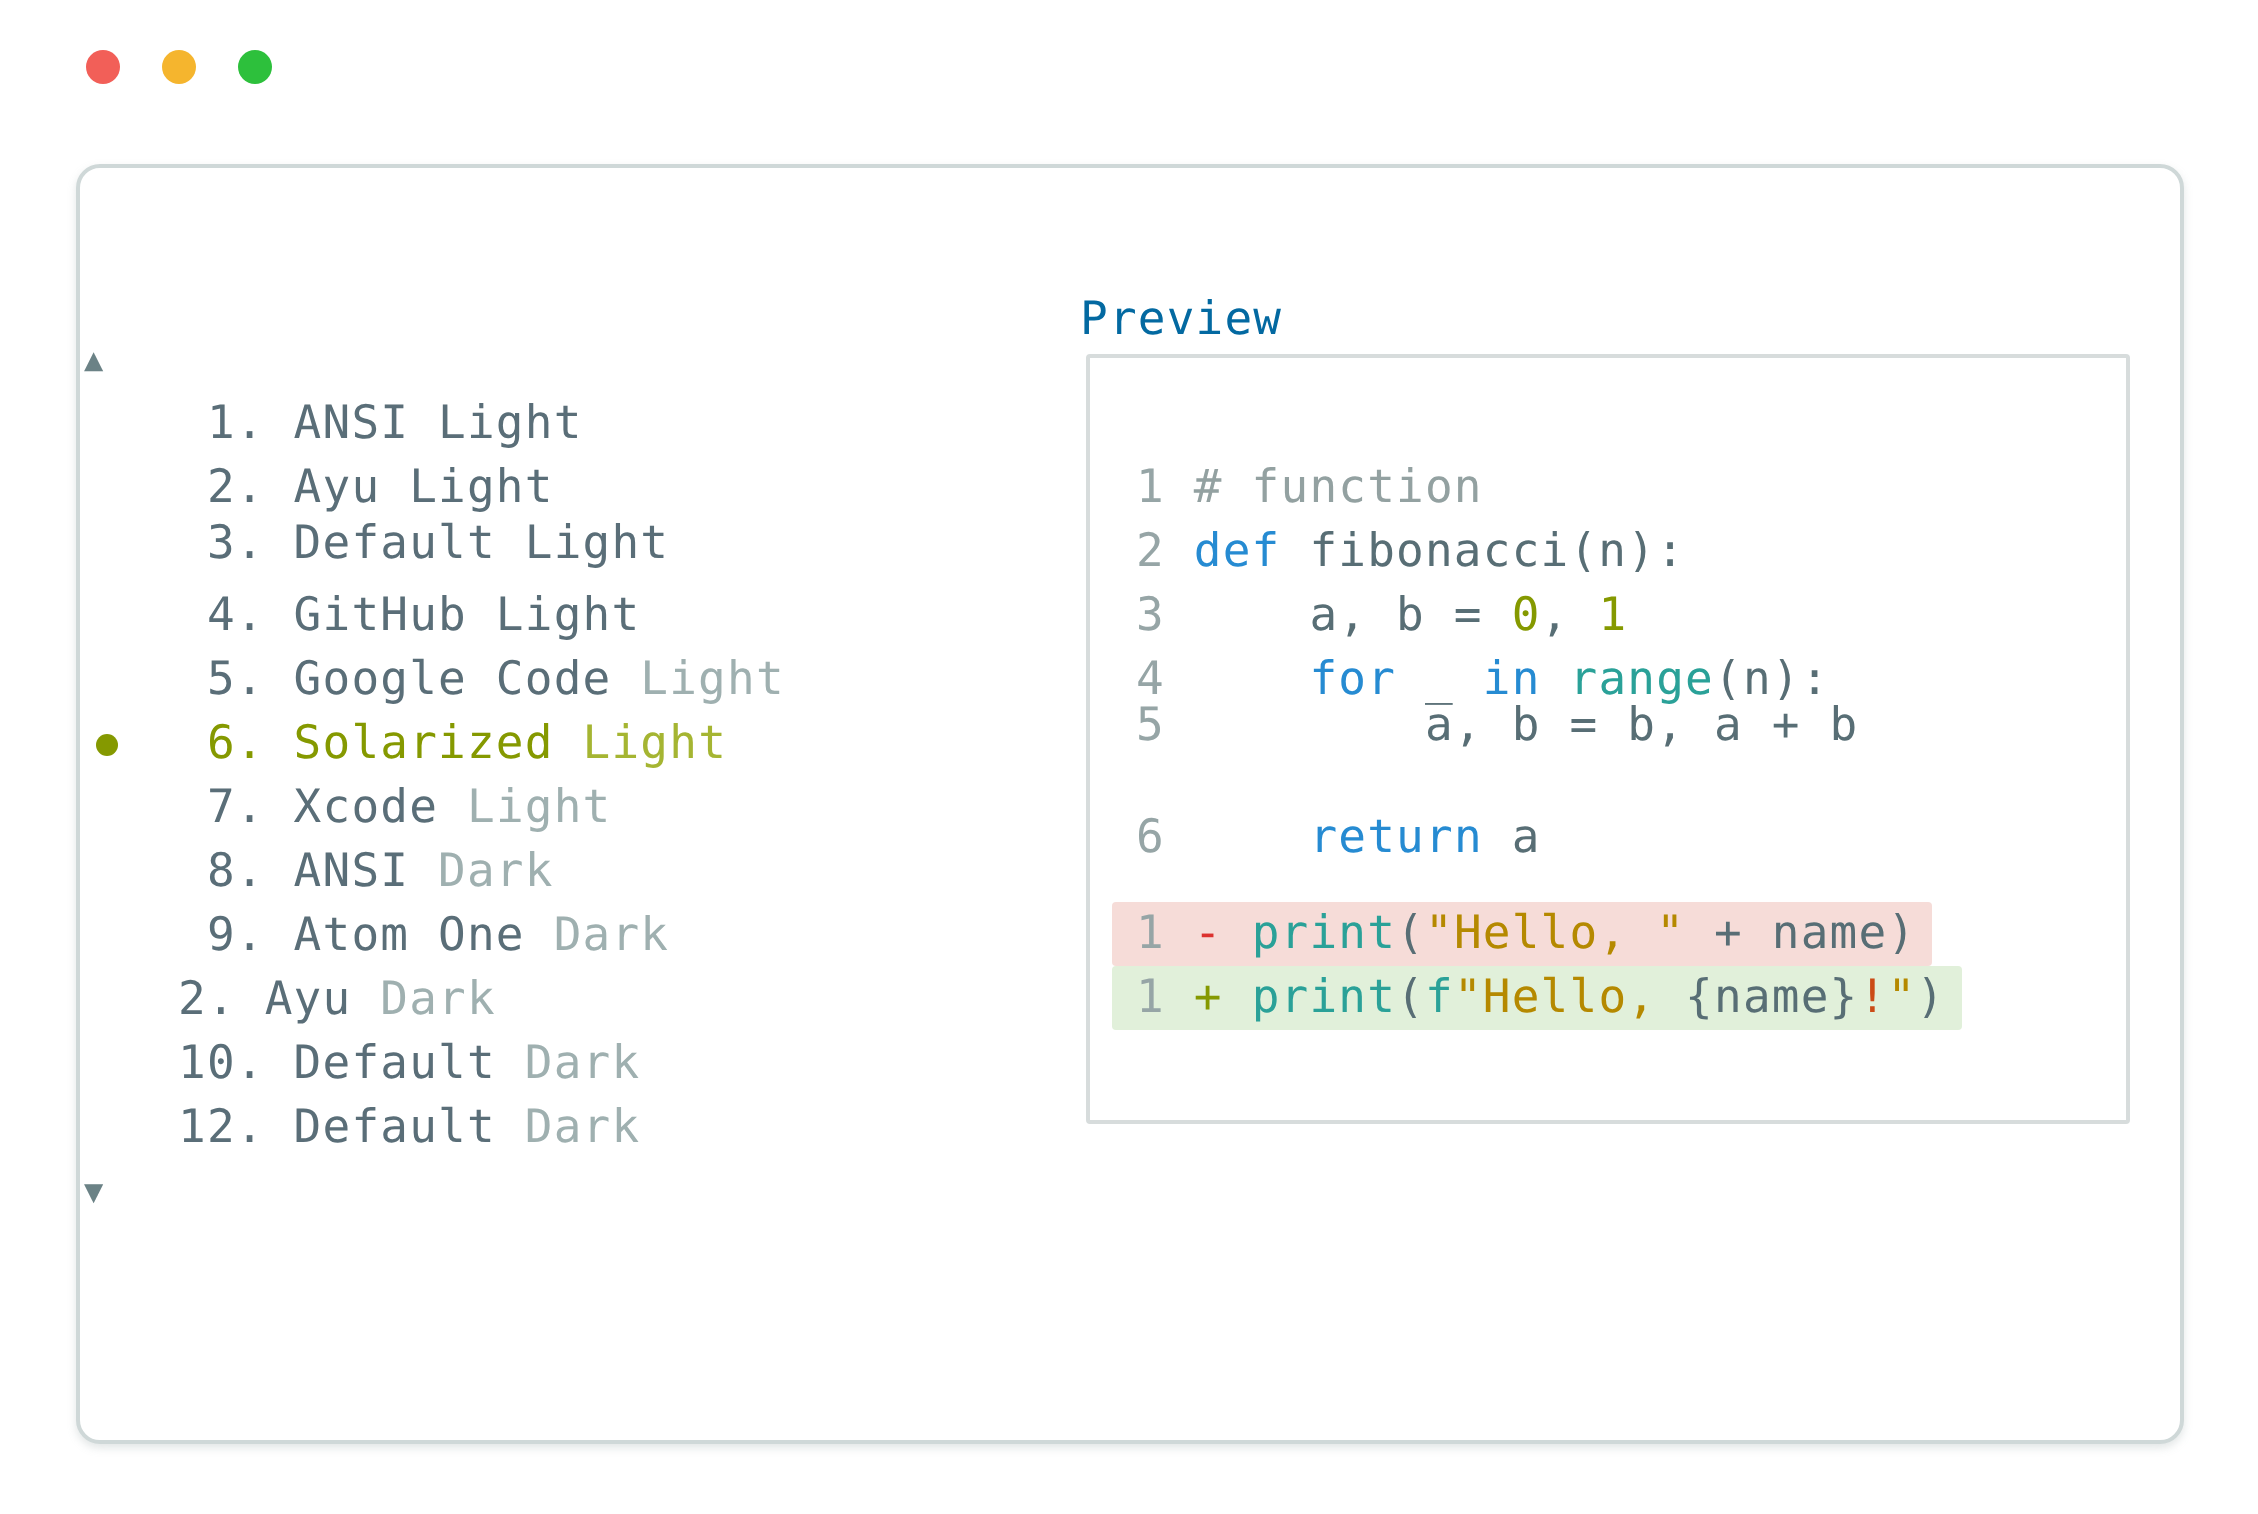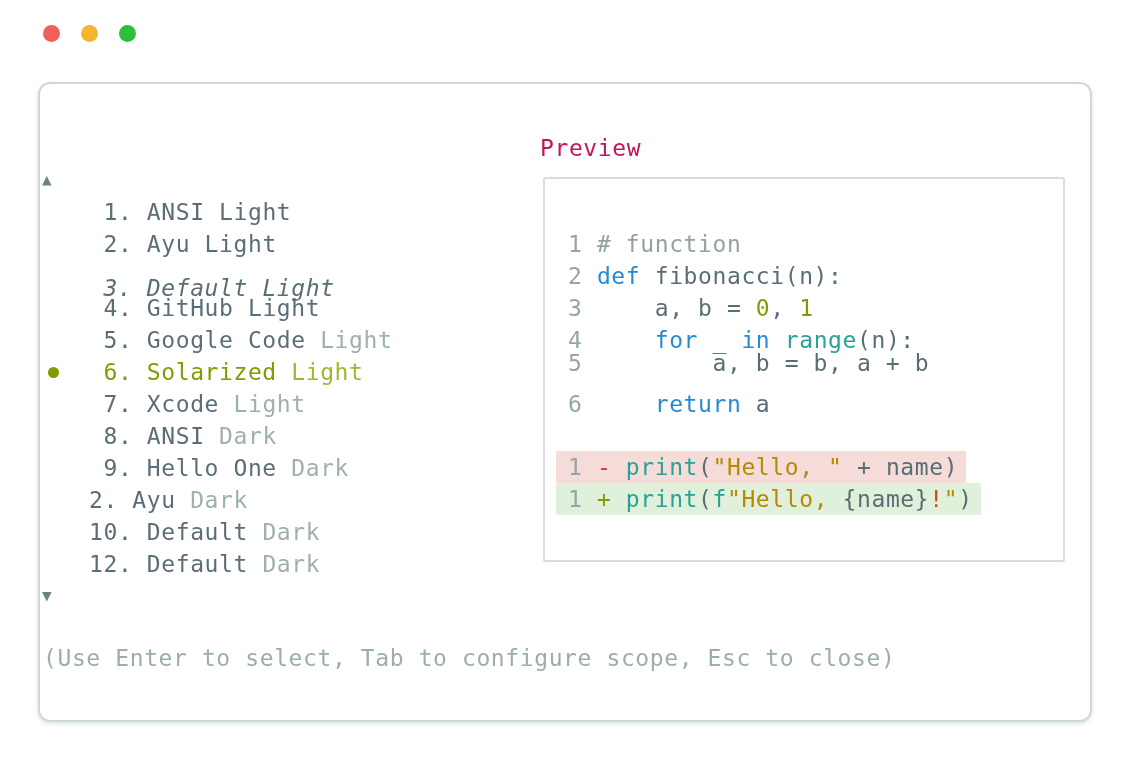--- a/index.html
+++ b/index.html
@@ -29,47 +29,46 @@
 <body>
 
 <div id="stage">
   <div class="tl" style="left: 43px; background: rgb(242, 95, 88);" id="tl-0"></div>
   <div class="tl" style="left: 81px; background: rgb(245, 181, 46);" id="tl-1"></div>
   <div class="tl" style="left: 119px; background: rgb(45, 192, 60);" id="tl-2"></div>
 
   <div id="panel"></div>
 
 
-  <div class="trow" style="left: 540px; top: 132px; color: #be185d;" id="preview-label">Preview</div>
+  <div class="trow" style="left: 540px; top: 144px; color: #0369a1;" id="preview-label">Preview</div>
 
   <div class="arrow" style="left: 42px; top: 164px; color: rgb(107, 130, 134);" id="arrow-up">▲</div>
 
   <div id="theme-list">
       <div class="list-row" style="top: 196px;"><span style="color: rgb(90, 110, 120);"> 1. </span><span style="color: rgb(90, 110, 120);">ANSI</span><span style="color: rgb(90, 110, 120);"> Light</span></div>
       <div class="list-row" style="top: 228px;"><span style="color: rgb(90, 110, 120);"> 2. </span><span style="color: rgb(90, 110, 120);">Ayu</span><span style="color: rgb(90, 110, 120);"> Light</span></div>
-      <div class="list-row" style="top: 272px; font-style: italic;"><span style="color: rgb(90, 110, 120);"> 3. </span><span style="color: rgb(90, 110, 120);">Default</span><span style="color: rgb(90, 110, 120);"> Light</span></div>
+      <div class="list-row" style="top: 256px;"><span style="color: rgb(90, 110, 120);"> 3. </span><span style="color: rgb(90, 110, 120);">Default</span><span style="color: rgb(90, 110, 120);"> Light</span></div>
       <div class="list-row" style="top: 292px;"><span style="color: rgb(90, 110, 120);"> 4. </span><span style="color: rgb(90, 110, 120);">GitHub</span><span style="color: rgb(90, 110, 120);"> Light</span></div>
       <div class="list-row" style="top: 324px;"><span style="color: rgb(90, 110, 120);"> 5. </span><span style="color: rgb(90, 110, 120); margin-top: 44px;">Google Code</span><span style="color: rgb(159, 176, 176);"> Light</span></div>
       <div class="list-row" style="top: 356px;"><span class="bullet" style="background: rgb(133, 153, 0);"></span><span style="color: rgb(133, 153, 0);"> 6. </span><span style="color: rgb(133, 153, 0);">Solarized</span><span style="color: rgb(165, 181, 50);"> Light</span></div>
       <div class="list-row" style="top: 388px;"><span style="color: rgb(90, 110, 120);"> 7. </span><span style="color: rgb(90, 110, 120);">Xcode</span><span style="color: rgb(159, 176, 176);"> Light</span></div>
       <div class="list-row" style="top: 420px;"><span style="color: rgb(90, 110, 120);"> 8. </span><span style="color: rgb(90, 110, 120);">ANSI</span><span style="color: rgb(159, 176, 176);"> Dark</span></div>
-      <div class="list-row" style="top: 452px;"><span style="color: rgb(90, 110, 120);"> 9. </span><span style="color: rgb(90, 110, 120);">Hello One</span><span style="color: rgb(159, 176, 176);"> Dark</span></div>
+      <div class="list-row" style="top: 452px;"><span style="color: rgb(90, 110, 120);"> 9. </span><span style="color: rgb(90, 110, 120);">Atom One</span><span style="color: rgb(159, 176, 176);"> Dark</span></div>
       <div class="list-row" style="top: 484px;"><span style="color: rgb(90, 110, 120);">2. </span><span style="color: rgb(90, 110, 120);">Ayu</span><span style="color: rgb(159, 176, 176);"> Dark</span></div>
       <div class="list-row" style="top: 516px;"><span style="color: rgb(90, 110, 120);">10. </span><span style="color: rgb(90, 110, 120);">Default</span><span style="color: rgb(159, 176, 176);"> Dark</span></div>
       <div class="list-row" style="top: 548px;"><span style="color: rgb(90, 110, 120);">12. </span><span style="color: rgb(90, 110, 120);">Default</span><span style="color: rgb(159, 176, 176);"> Dark</span></div>
     </div>
 
   <div class="arrow" style="left: 42px; top: 580px; color: rgb(107, 130, 134);" id="arrow-down">▼</div>
 
   <div id="preview-box"></div>
   <div id="code-area">
       <div class="code-line" style="top: 228px;"><span style="color: rgb(150, 165, 166);">1 </span><span style="color: rgb(147, 161, 161);"># function</span></div>
       <div class="code-line" style="top: 260px;"><span style="color: rgb(150, 165, 166);">2 </span><span style="color: rgb(38, 139, 210);">def</span><span style="color: rgb(88, 110, 117);"> fibonacci(n):</span></div>
       <div class="code-line" style="top: 292px;"><span style="color: rgb(150, 165, 166);">3 </span><span style="color: rgb(88, 110, 117);">    a, b = </span><span style="color: rgb(133, 153, 0);">0</span><span style="color: rgb(88, 110, 117);">, </span><span style="color: rgb(133, 153, 0);">1</span></div>
       <div class="code-line" style="top: 324px;"><span style="color: rgb(150, 165, 166);">4 </span><span style="color: rgb(88, 110, 117);">    </span><span style="color: rgb(38, 139, 210);">for</span><span style="color: rgb(88, 110, 117);"> _ </span><span style="color: rgb(38, 139, 210);">in</span><span style="color: rgb(88, 110, 117);"> </span><span style="color: rgb(42, 161, 152);">range</span><span style="color: rgb(88, 110, 117);">(n):</span></div>
       <div class="code-line" style="top: 347px;"><span style="color: rgb(150, 165, 166);">5 </span><span style="color: rgb(88, 110, 117);">        a, b = b, a + b</span></div>
-      <div class="code-line" style="top: 388px;"><span style="color: rgb(150, 165, 166);">6 </span><span style="color: rgb(88, 110, 117);">    </span><span style="color: rgb(38, 139, 210);">return</span><span style="color: rgb(88, 110, 117);"> a</span></div>
+      <div class="code-line" style="top: 403px;"><span style="color: rgb(150, 165, 166);">6 </span><span style="color: rgb(88, 110, 117);">    </span><span style="color: rgb(38, 139, 210);">return</span><span style="color: rgb(88, 110, 117);"> a</span></div>
       <div class="diff-line" style="top: 451px; background: rgb(246, 220, 216);"><span style="color: rgb(150, 165, 166);">1 </span><span style="color: rgb(220, 50, 47);">- </span><span style="color: rgb(42, 161, 152);">print</span><span style="color: rgb(88, 110, 117);">(</span><span style="color: rgb(181, 137, 0);">"Hello, "</span><span style="color: rgb(88, 110, 117);"> + name)</span></div>
       <div class="diff-line" style="top: 483px; background: rgb(225, 240, 218);"><span style="color: rgb(150, 165, 166);">1 </span><span style="color: rgb(133, 153, 0);">+ </span><span style="color: rgb(42, 161, 152);">print</span><span style="color: rgb(88, 110, 117);">(</span><span style="color: rgb(42, 161, 152);">f</span><span style="color: rgb(181, 137, 0);">"Hello, </span><span style="color: rgb(88, 110, 117);">{name}</span><span style="color: rgb(203, 75, 22);">!</span><span style="color: rgb(181, 137, 0);">"</span><span style="color: rgb(88, 110, 117);">)</span></div>
     </div>
 
-  <div class="trow" style="left: 43px; top: 642px; color: rgb(156, 173, 173);" id="hint">(Use Enter to select, Tab to configure scope, Esc to close)</div>
 </div>
 
 </body></html>

